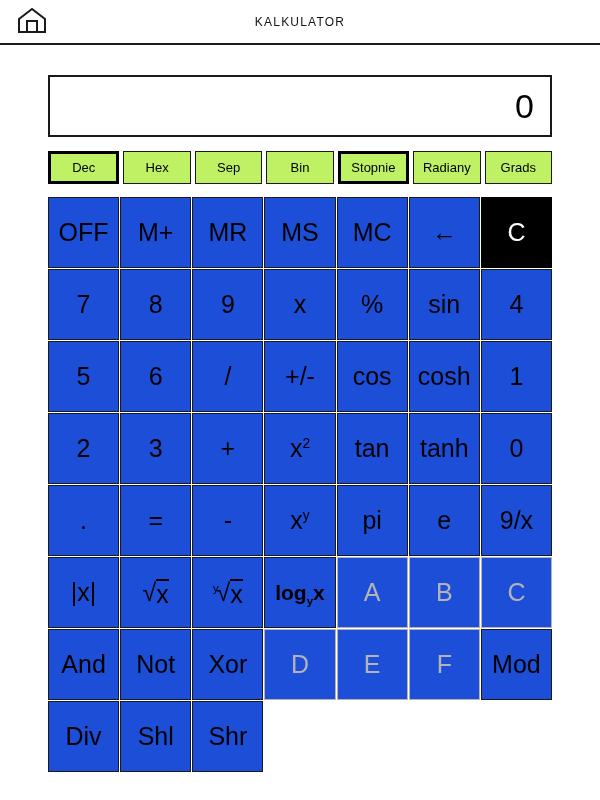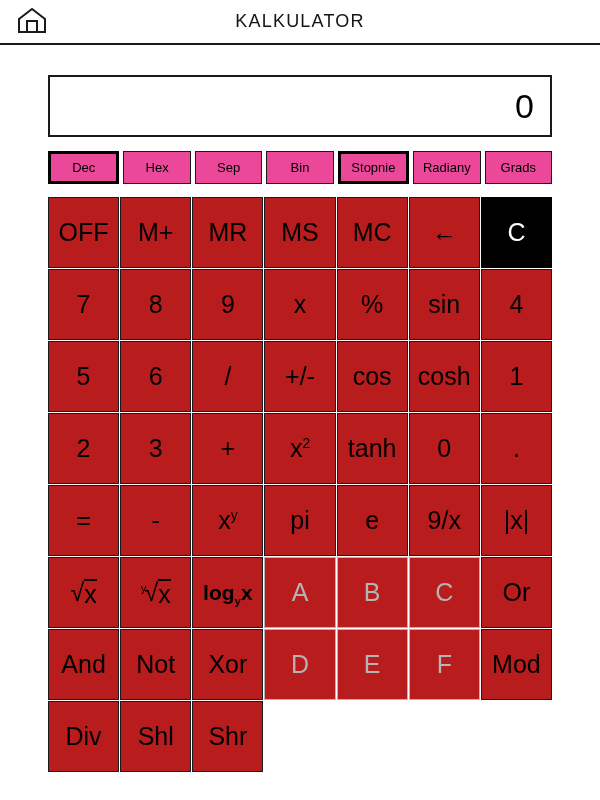--- a/index.html
+++ b/index.html
@@ -25,21 +25,21 @@
     left: 14px; top: 5px;
     width: 36px; height: 34px;
     display: flex; align-items: center; justify-content: center;
     background: transparent;
     border: none;
     cursor: pointer;
   }
   #app-title {
     width: 100%;
     text-align: center;
-    font-size: 18px;
+    font-size: 12px;
     letter-spacing: 1.2px;
     font-weight: 400;
     color: #141414;
   }
 
   
   #display-wrap {
     margin: 30px 48px 0 48px;
   }
   #display {
@@ -57,21 +57,21 @@
   
   #mode-row {
     margin: 14px 48px 0 48px;
     display: flex;
     gap: 4px;
   }
   .mode-btn {
     flex: 1 1 0;
     height: 33px;
     border: 1px solid #1a1a1a;
-    background: #ec4899;
+    background: #bef264;
     font-family: "Liberation Sans", sans-serif;
     font-size: 13px;
     color: #000;
     display: flex;
     align-items: center;
     justify-content: center;
     cursor: pointer;
     padding: 0;
   }
   .mode-btn.selected {
@@ -82,21 +82,21 @@
   
   #keypad {
     margin: 13px 48px 0 48px;
     display: grid;
     grid-template-columns: repeat(7, 1fr);
     grid-auto-rows: 71px;
     gap: 1px;
   }
   .key {
     border: 1px solid #1a1a1a;
-    background: #b91c1c;
+    background: #1d4ed8;
     color: #000000;
     font-family: "Liberation Sans", sans-serif;
     font-size: 25px;
     line-height: 1;
     display: flex;
     align-items: center;
     justify-content: center;
     cursor: pointer;
     padding: 0;
     overflow: hidden;
@@ -177,20 +177,21 @@
     <button class="key">+/-</button>
     <button class="key">cos</button>
     <button class="key">cosh</button>
     <button class="key">1</button>
     <button class="key">2</button>
     <button class="key">3</button>
     <button class="key">+</button>
     <button class="key">
       <span>x<sup>2</sup></span>
     </button>
+    <button class="key">tan</button>
     <button class="key">tanh</button>
     <button class="key">0</button>
     <button class="key">.</button>
     <button class="key">=</button>
     <button class="key">-</button>
     <button class="key">
       <span>x<sup>y</sup></span>
     </button>
     <button class="key">pi</button>
     <button class="key">e</button>
@@ -208,21 +209,20 @@
         <span>√</span>
         <span style="border-top:2px solid #000;line-height:1;padding-top:1px;">x</span>
       </span>
     </button>
     <button class="key small">
       <span>log<sub>y</sub>x</span>
     </button>
     <button class="key disabled">A</button>
     <button class="key disabled">B</button>
     <button class="key disabled">C</button>
-    <button class="key">Or</button>
     <button class="key">And</button>
     <button class="key">Not</button>
     <button class="key">Xor</button>
     <button class="key disabled">D</button>
     <button class="key disabled">E</button>
     <button class="key disabled">F</button>
     <button class="key">Mod</button>
     <button class="key">Div</button>
     <button class="key">Shl</button>
     <button class="key">Shr</button>

